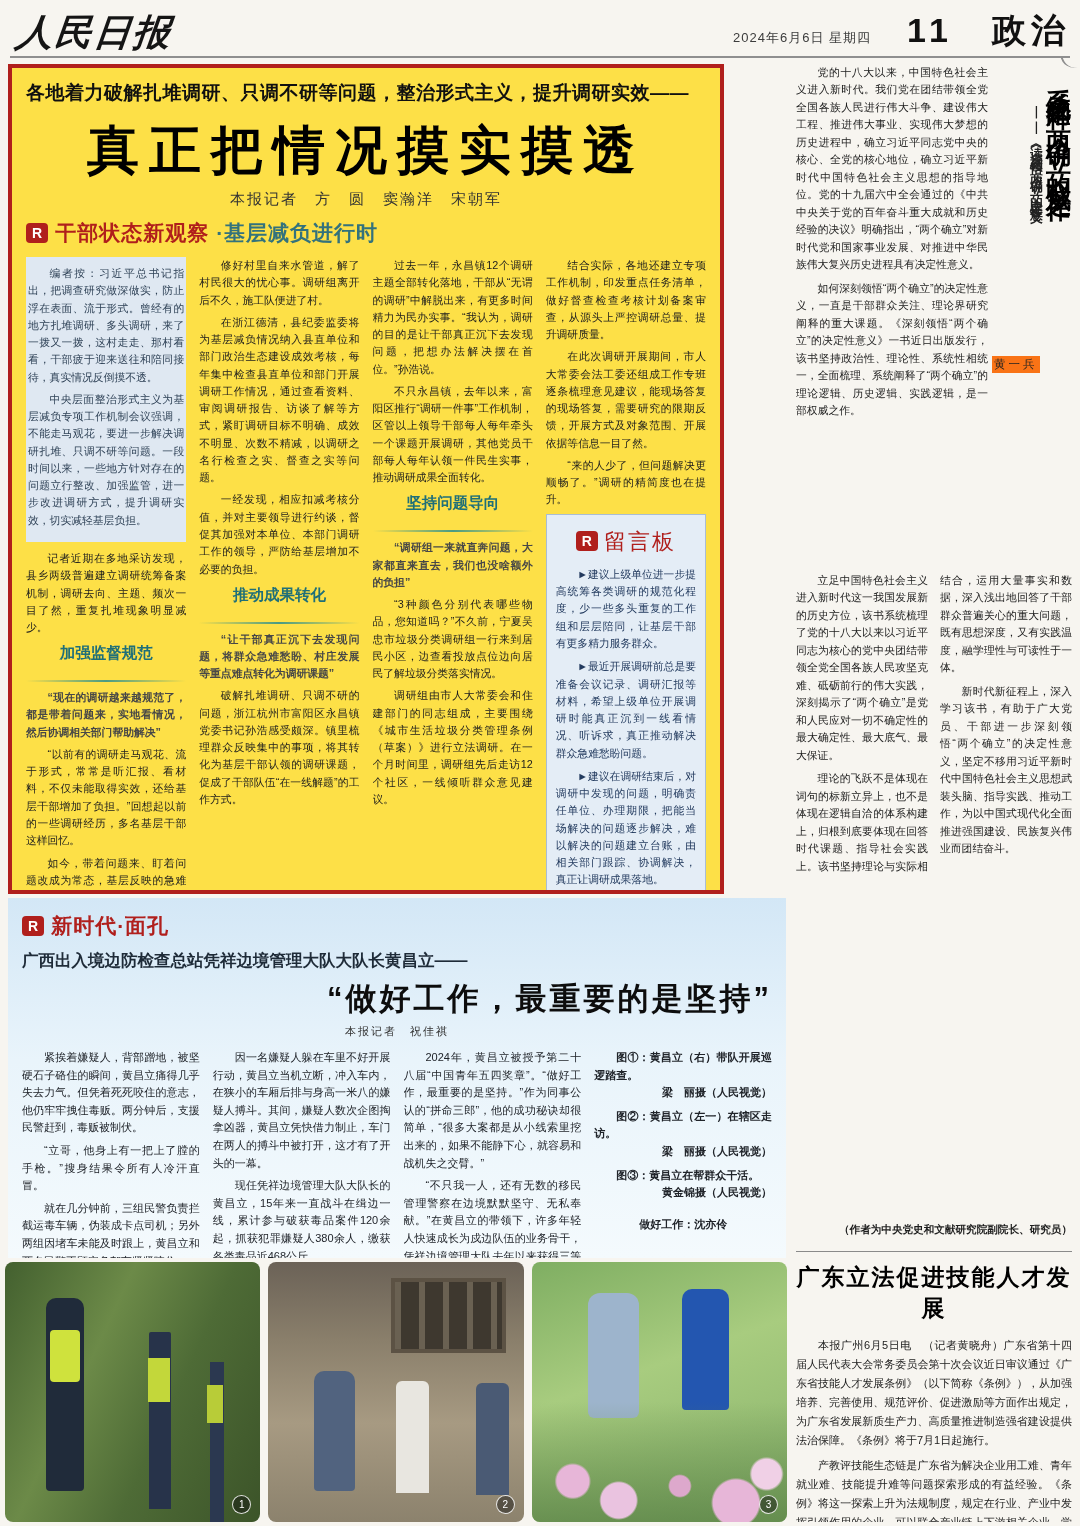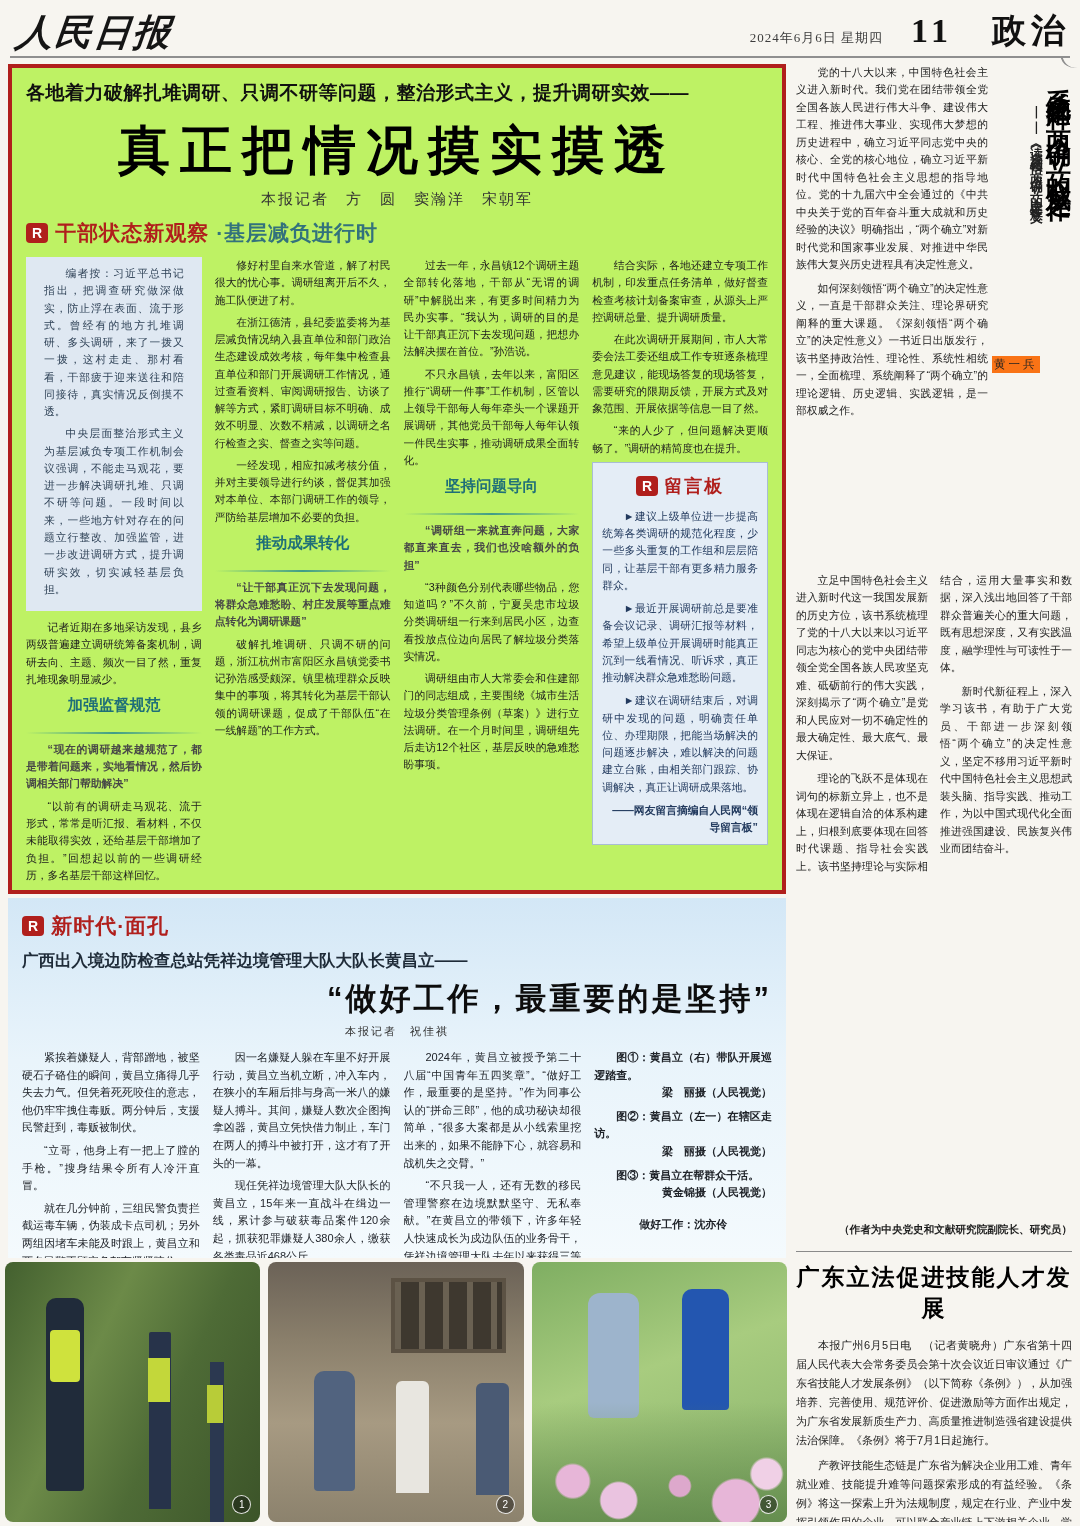--- a/index.html
+++ b/index.html
@@ -5,51 +5,51 @@
   html,body { margin:0; padding:0; background:#dedbd4; }
   .page { position:relative; width:1080px; height:1526px; background:#f7f5f0;
           font-family:"Liberation Sans", sans-serif; color:#1d1d1d; overflow:hidden; }
 
   
   .masthead { position:absolute; left:10px; top:0; width:1060px; height:56px;
               border-bottom:2px solid #8f8f8f; }
   .logo { position:absolute; left:6px; top:8px; font-family:"DejaVu Serif", serif;
           font-size:37px; font-weight:bold; font-style:italic; letter-spacing:2px;
           transform:skewX(-6deg); color:#151515; }
-  .m-right { position:absolute; right:0; bottom:2px; display:flex; align-items:baseline; gap:28px;font-family:Liberation Serif, serif; }
+  .m-right { position:absolute; right:0; bottom:2px; display:flex; align-items:baseline; gap:36px; }
   .m-date { font-size:13px; color:#3c3c3c; letter-spacing:1px; }
   .m-page { font-size:34px; font-weight:bold; letter-spacing:5px; color:#111; }
   .corner { position:absolute; right:-8px; bottom:-13px; width:14px; height:14px;
             border-left:2px solid #8f8f8f; border-bottom-left-radius:14px; transform:rotate(-14deg); }
 
   
-  .main-box { position:absolute; left:8px; top:64px; width:778px; height:830px;
-              border:4px solid #b01f1c; background:#bef264; padding:12px 14px;
+  .main-box { position:absolute; left:8px; top:64px; width:716px; height:830px;
+              border:4px solid #b01f1c; background:#fde047; padding:12px 14px;
               box-sizing:border-box; overflow:hidden; }
   .kicker { font-size:19px; font-weight:bold; color:#101010; letter-spacing:0.5px; }
   .headline { text-align:center; font-size:52px; font-weight:900; letter-spacing:10px;
               margin:10px 0 4px; color:#000; }
   .byline { text-align:center; font-size:15px; color:#333; margin-bottom:10px; letter-spacing:2px; }
   .tag-row { display:flex; align-items:center; gap:7px; margin:2px 0 10px; }
   .badge { background:#b01f1c; color:#fff; font-weight:bold; font-size:14px;
            padding:1px 6px; border-radius:4px; line-height:1.3; }
   .tag-title { color:#b01f1c; font-size:21px; font-weight:800; letter-spacing:1px; }
   .tag-sub { color:#33727c; font-size:21px; font-weight:700; letter-spacing:1px; }
 
   .cols { display:flex; gap:13px; height:640px; overflow:hidden; }
   .col { flex:1 1 0; overflow:hidden; font-size:10.8px; line-height:1.6; text-align:justify; color:#1c1c1c; }
   .col p { margin:0 0 5px; text-indent:2em; }
-  .note { background:#dfe8f2; padding:8px 18px; margin-bottom:8px; color:#2f4257; }
+  .note { background:#dfe8f2; padding:8px 2px; margin-bottom:8px; color:#2f4257; }
   .subhead { text-align:center; font-weight:800; font-size:15.5px; color:#1f6f78;
              margin:0 0 7px; padding-bottom:16px;
              background:linear-gradient(to right, rgba(42,142,142,0), rgba(42,142,142,.85), rgba(42,142,142,0)) bottom / 100% 2px no-repeat; }
   .quote p, p.quote { color:#474747; font-weight:600; }
   .board { border:1px solid #a9bdd3; background:#e4edf6; padding:9px 9px 7px; margin-top:2px; color:#223a5e; }
   .board-title { display:flex; justify-content:center; align-items:center; gap:6px; margin-bottom:7px; }
-  .board-title .t { color:#b01f1c; font-size:18px; font-weight:700; letter-spacing:2px; }
+  .board-title .t { color:#b01f1c; font-size:22px; font-weight:400; letter-spacing:2px; }
   .board p { margin:0 0 6px; text-indent:2em; }
   .board .sig { text-align:right; text-indent:0; font-weight:600; margin:4px 0 0; }
 
   
   .feature { position:absolute; left:8px; top:898px; width:778px; height:360px;
              background:linear-gradient(180deg,#d3e7f6 0%, #e9f4fb 45%, #f4fafd 100%);
              padding:12px 14px; box-sizing:border-box; overflow:hidden; }
   .f-kicker { font-size:16.5px; font-weight:bold; color:#1e2b38; margin:9px 0 6px; }
   .f-headline { text-align:right; font-size:31px; font-weight:900; letter-spacing:3px;
                 margin:6px 0 4px; color:#0d0d0d; }
@@ -170,21 +170,21 @@
 
       <div class="col">
         <div>
             <p>过去一年，永昌镇12个调研主题全部转化落地，干部从“无谓的调研”中解脱出来，有更多时间精力为民办实事。“我认为，调研的目的是让干部真正沉下去发现问题，把想办法解决摆在首位。”孙浩说。</p>
             <p>不只永昌镇，去年以来，富阳区推行“调研一件事”工作机制，区管以上领导干部每人每年牵头一个课题开展调研，其他党员干部每人每年认领一件民生实事，推动调研成果全面转化。</p>
           </div>
         <div class="subhead">坚持问题导向</div>
         <p class="quote">“调研组一来就直奔问题，大家都直来直去，我们也没啥额外的负担”</p>
         <div>
             <p>“3种颜色分别代表哪些物品，您知道吗？”不久前，宁夏吴忠市垃圾分类调研组一行来到居民小区，边查看投放点位边向居民了解垃圾分类落实情况。</p>
-            <p>调研组由市人大常委会和住建部门的同志组成，主要围绕《城市生活垃圾分类管理条例（草案）》进行立法调研。在一个月时间里，调研组先后走访12个社区，基层反映的急难愁盼事项。</p>
+            <p>调研组由市人大常委会和住建部门的同志组成，主要围绕《城市生活垃圾分类管理条例（草案）》进行立法调研。在一个月时间里，调研组先后走访12个社区，一线倾听群众意见建议。</p>
           </div>
       </div>
 
       <div class="col">
         <div>
             <p>结合实际，各地还建立专项工作机制，印发重点任务清单，做好督查检查考核计划备案审查，从源头上严控调研总量、提升调研质量。</p>
             <p>在此次调研开展期间，市人大常委会法工委还组成工作专班逐条梳理意见建议，能现场答复的现场答复，需要研究的限期反馈，开展方式及对象范围、开展依据等信息一目了然。</p>
             <p>“来的人少了，但问题解决更顺畅了。”调研的精简度也在提升。</p>
           </div>
         <div class="board">

